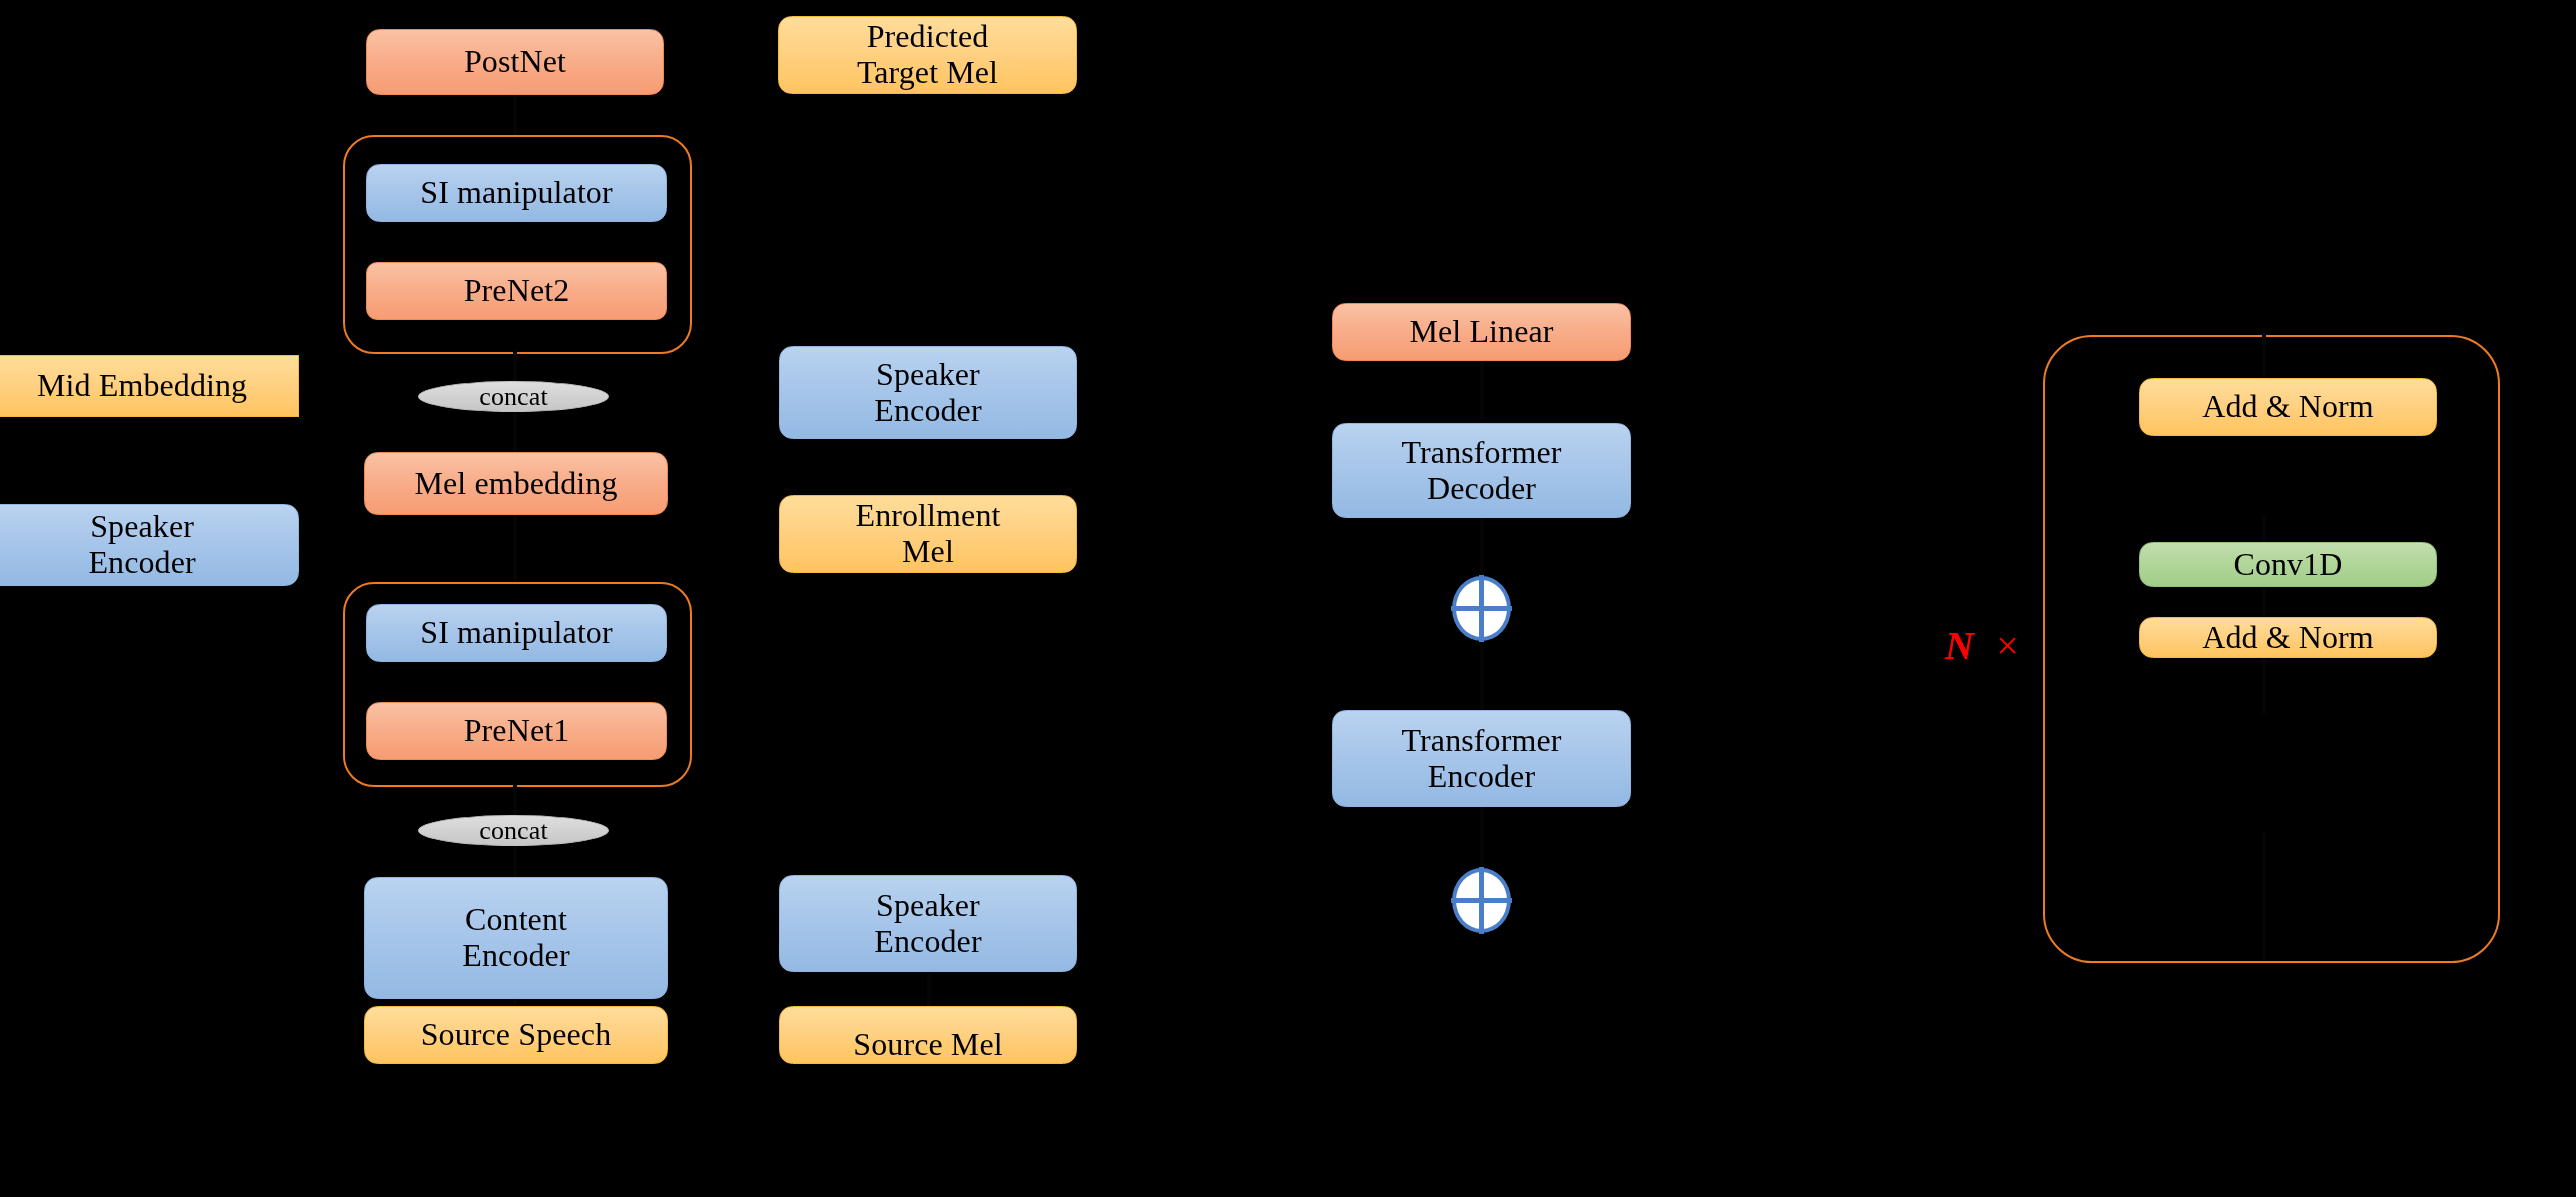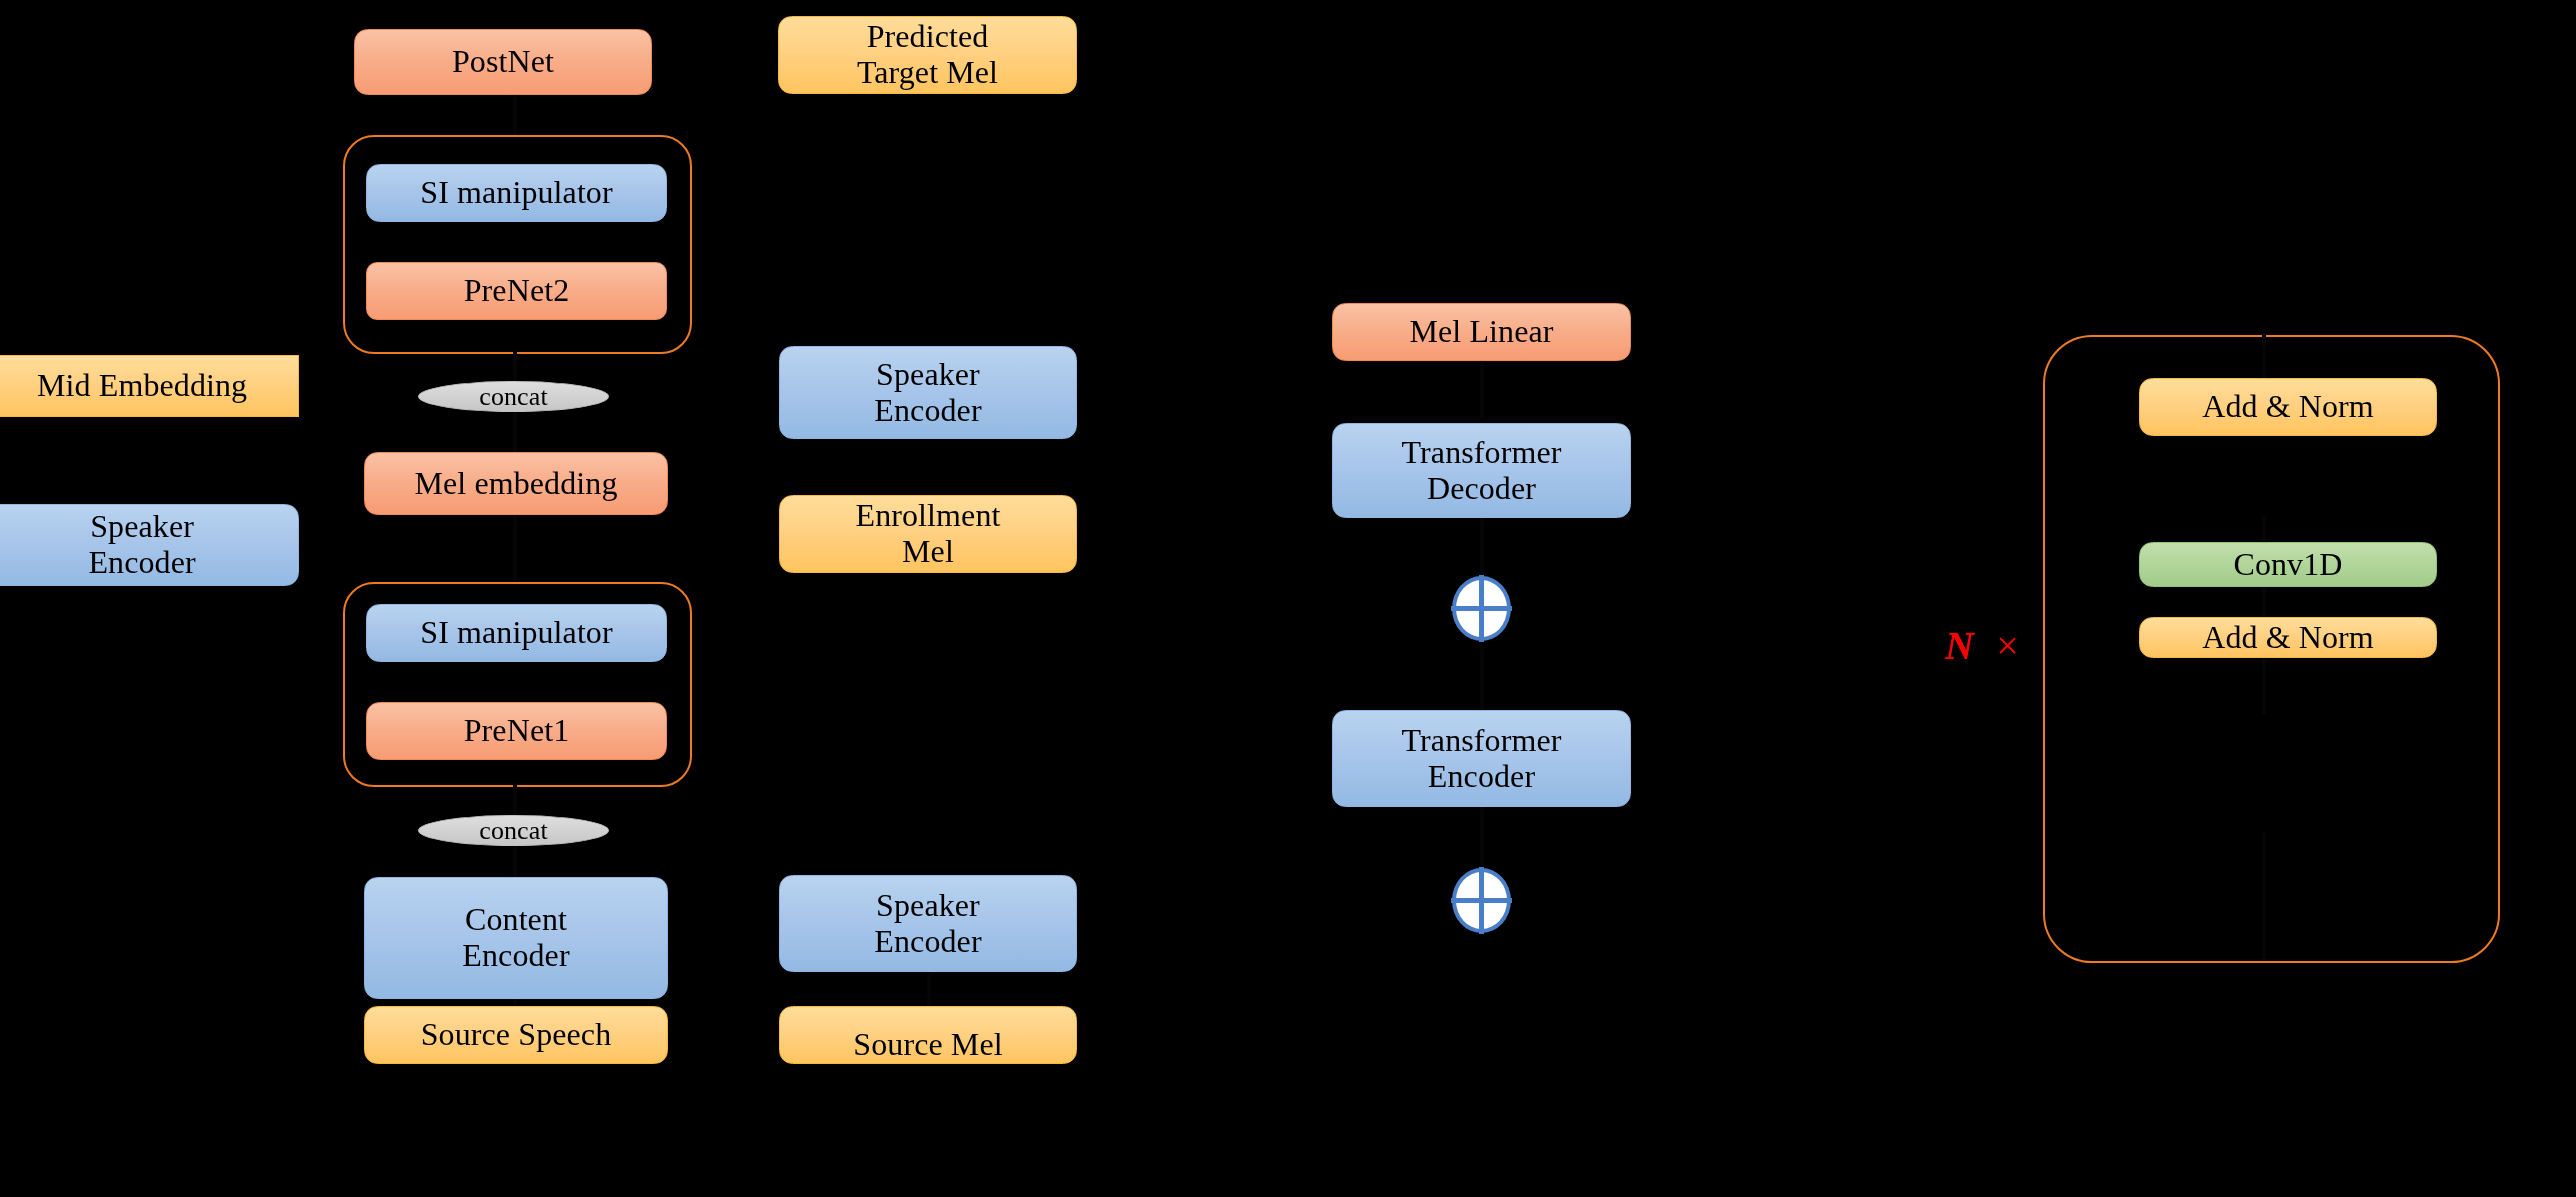--- a/index.html
+++ b/index.html
@@ -107,21 +107,21 @@
   <div class="conn" style="left:1480px;top:518px;width:3.6px;height:62px;"></div>
   <div class="conn" style="left:1480px;top:644px;width:3.6px;height:67px;"></div>
   <div class="conn" style="left:1480px;top:806px;width:3.6px;height:72px;"></div>
 
   <div class="conn" style="left:2262px;top:335px;width:3.6px;height:43px;"></div>
   <div class="conn" style="left:2262px;top:515px;width:3.6px;height:27px;"></div>
   <div class="conn" style="left:2262px;top:587px;width:3.6px;height:30px;"></div>
   <div class="conn" style="left:2262px;top:658px;width:3.6px;height:56px;"></div>
   <div class="conn" style="left:2262px;top:831px;width:3.6px;height:129px;"></div>
 
-  <div class="node salmon" style="left:354px;top:29px;width:298px;height:66px;align-items:center;">
+  <div class="node salmon" style="left:366px;top:29px;width:298px;height:66px;align-items:center;">
     <span>PostNet</span>
   </div>
 
   <div class="group" style="left:343px;top:135px;width:345px;height:215px;"></div>
 
   <div class="node blue" style="left:366px;top:164px;width:301px;height:58px;">
     <span>SI manipulator</span>
   </div>
 
   <div class="node salmon" style="left:366px;top:262px;width:301px;height:58px;border-radius:11px;">

